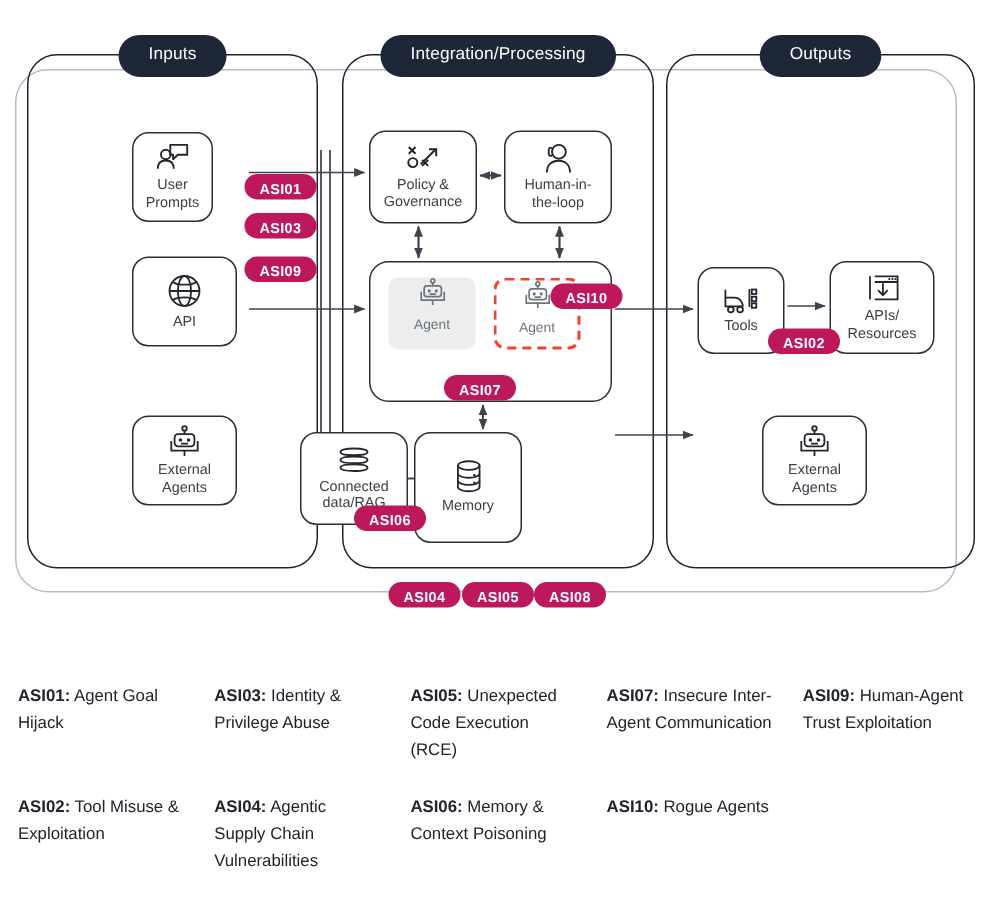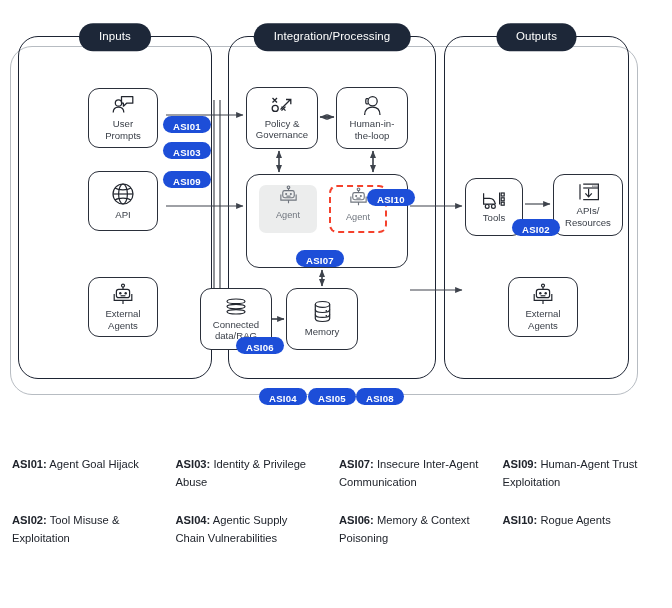--- a/index.html
+++ b/index.html
@@ -23,21 +23,21 @@
 
   
   .panel {
     position: absolute;
     border: 1.3px solid #1d2433;
     border-radius: 20px;
     background: transparent;
   }
   .panel-inputs      { left: 18px;  top: 36px; width: 194px; height: 343px; }
   .panel-integration { left: 228px; top: 36px; width: 208px; height: 343px; }
-  .panel-outputs     { left: 444px; top: 36px; width: 185px; height: 343px; }
+  .panel-outputs     { left: 444px; top: 36px; width: 206px; height: 343px; }
 
   .panel-title {
     position: absolute;
     top: 0; left: 50%;
     transform: translate(-50%, -50%);
     background: #1d2738;
     color: #ffffff;
     border-radius: 14px;
     font-size: 11.5px;
     line-height: 1;
@@ -65,27 +65,27 @@
   }
   .node .lbl {
     font-size: 9.6px;
     line-height: 11.4px;
     color: #3b4049;
     text-align: center;
     padding: 0 3px;
   }
 
   
-  .n-user     { left: 88px;  top: 88px;  width: 70px; height: 60px; }
+  .n-user     { left: 88px;  top: 88px;  width: 54px; height: 60px; }
   .n-api      { left: 88px;  top: 171px; width: 70px; height: 60px; }
   .n-extl     { left: 88px;  top: 277px; width: 70px; height: 60px; }
   .n-policy   { left: 246px; top: 87px;  width: 72px; height: 62px; }
   .n-human    { left: 336px; top: 87px;  width: 72px; height: 62px; }
   .n-conndata { left: 187px; top: 288px; width: 72px; height: 62px; margin-left: 13px; }
-  .n-memory   { left: 286px; top: 288px; width: 72px; height: 62px; }
+  .n-memory   { left: 276px; top: 288px; width: 72px; height: 74px; }
   .n-tools    { left: 465px; top: 178px; width: 58px; height: 58px; }
   .n-apis     { left: 553px; top: 174px; width: 70px; height: 62px; justify-content: center; }
   .n-extr     { left: 508px; top: 277px; width: 70px; height: 60px; }
 
   
   .agents-box {
     position: absolute;
     left: 246px; top: 174px;
     width: 162px; height: 94px;
     border: 1.15px solid #2a2f3a;
@@ -101,21 +101,21 @@
     border-radius: 7px;
   }
   .agent-a { left: 12px;  top: 10px; background: #eceded; }
   .agent-b { left: 82px;  top: 10px; background: #ffffff;
              border: 2px dashed #f4412c; border-radius: 8px; }
   .agent-cell .lbl { font-size: 9.2px; color: #6f757e; margin-top: 1px; }
 
   
   .badge {
     position: absolute;
-    background: #1d4ed8;
+    background: #be185d;
     color: #ffffff;
     border-radius: 11px;
     font-size: 9.6px;
     font-weight: bold;
     letter-spacing: .25px;
     line-height: 1;
     padding: 6px 10px 1px;
     white-space: nowrap;
     z-index: 10;
   }
@@ -132,21 +132,21 @@
 
   
   .wires { position: absolute; left: 0; top: 0; width: 672px; height: 430px; z-index: 2; }
 
   
   .legend {
     position: absolute;
     left: 12px; top: 455px;
     width: 648px;
     display: grid;
-    grid-template-columns: repeat(4, 1fr);
+    grid-template-columns: repeat(5, 1fr);
     grid-auto-rows: min-content;
     row-gap: 20px;
     column-gap: 6px;
   }
   .leg-item {
     font-size: 11.2px;
     line-height: 18px;
     color: #20242c;
     padding-right: 14px;
   }
@@ -406,20 +406,23 @@
   <div class="badge b08">ASI08</div>
 
   <div class="legend">
     <div class="leg-item">
       <b>ASI01:</b><span> Agent Goal Hijack</span>
     </div>
     <div class="leg-item">
       <b>ASI03:</b><span> Identity &amp; Privilege Abuse</span>
     </div>
     <div class="leg-item">
+      <b>ASI05:</b><span> Unexpected Code Execution (RCE)</span>
+    </div>
+    <div class="leg-item">
       <b>ASI07:</b><span> Insecure Inter-Agent Communication</span>
     </div>
     <div class="leg-item">
       <b>ASI09:</b><span> Human-Agent Trust Exploitation</span>
     </div>
     <div class="leg-item">
       <b>ASI02:</b><span> Tool Misuse &amp; Exploitation</span>
     </div>
     <div class="leg-item">
       <b>ASI04:</b><span> Agentic Supply Chain Vulnerabilities</span>

